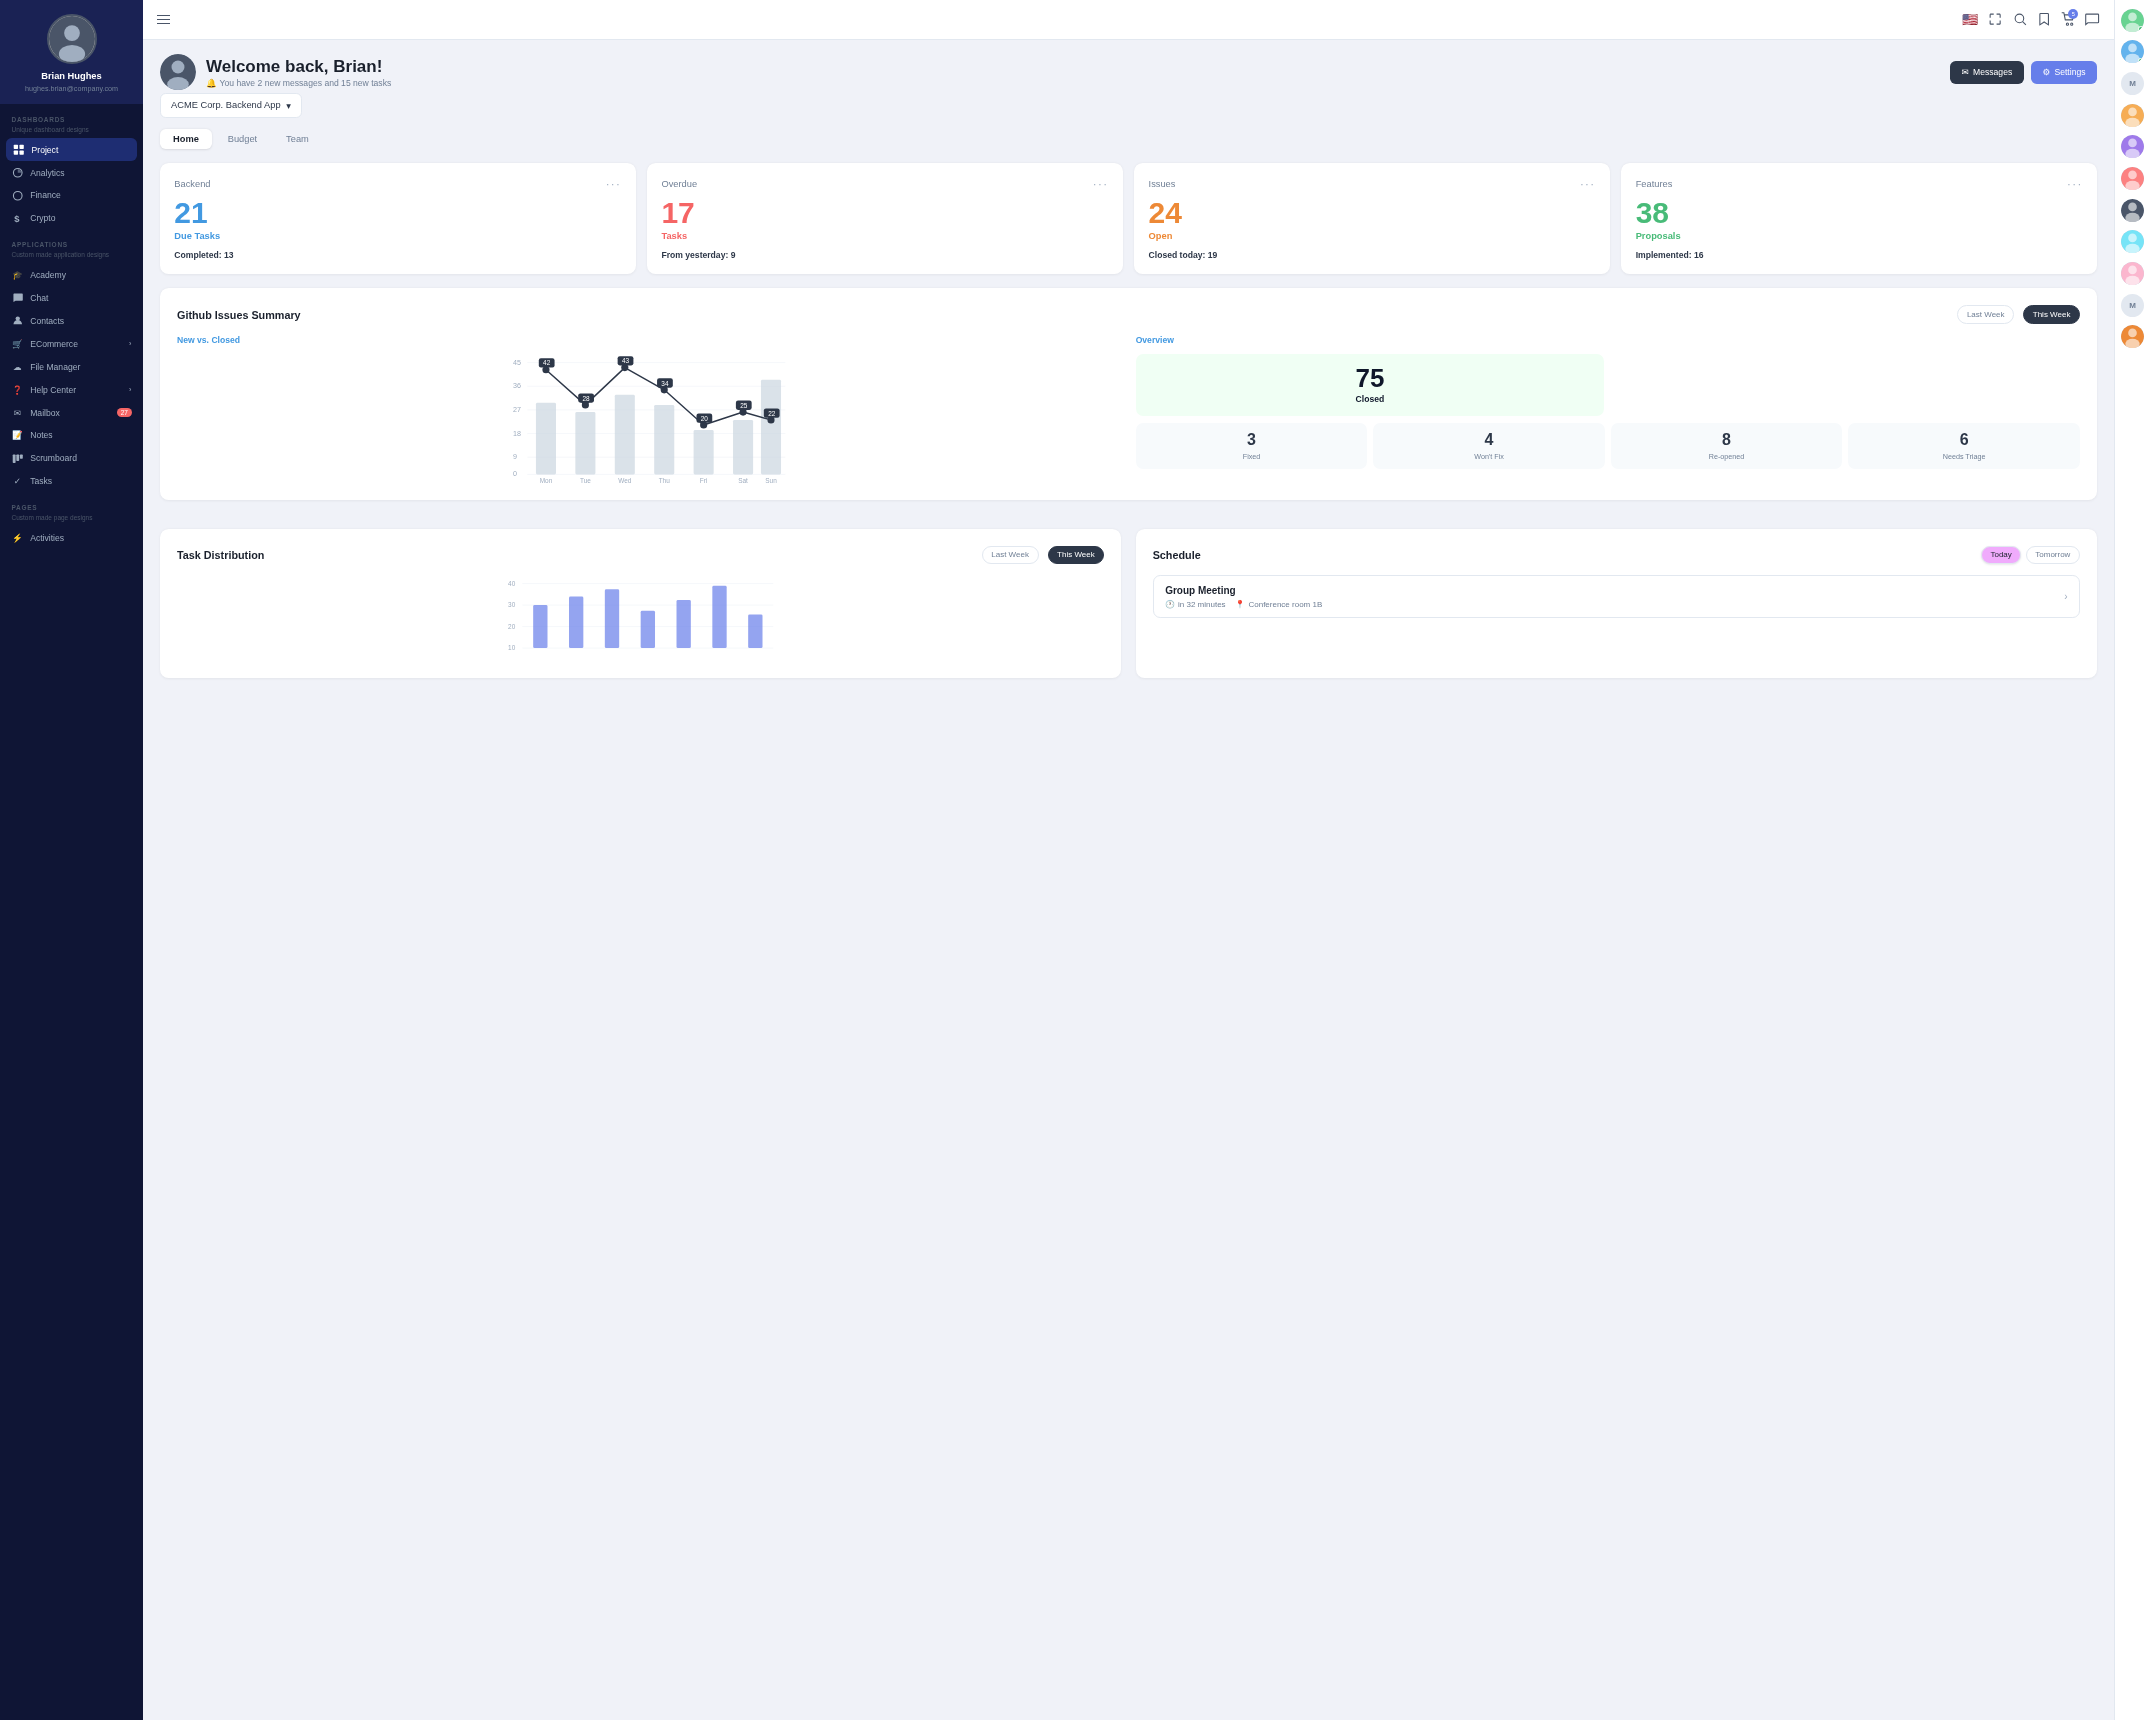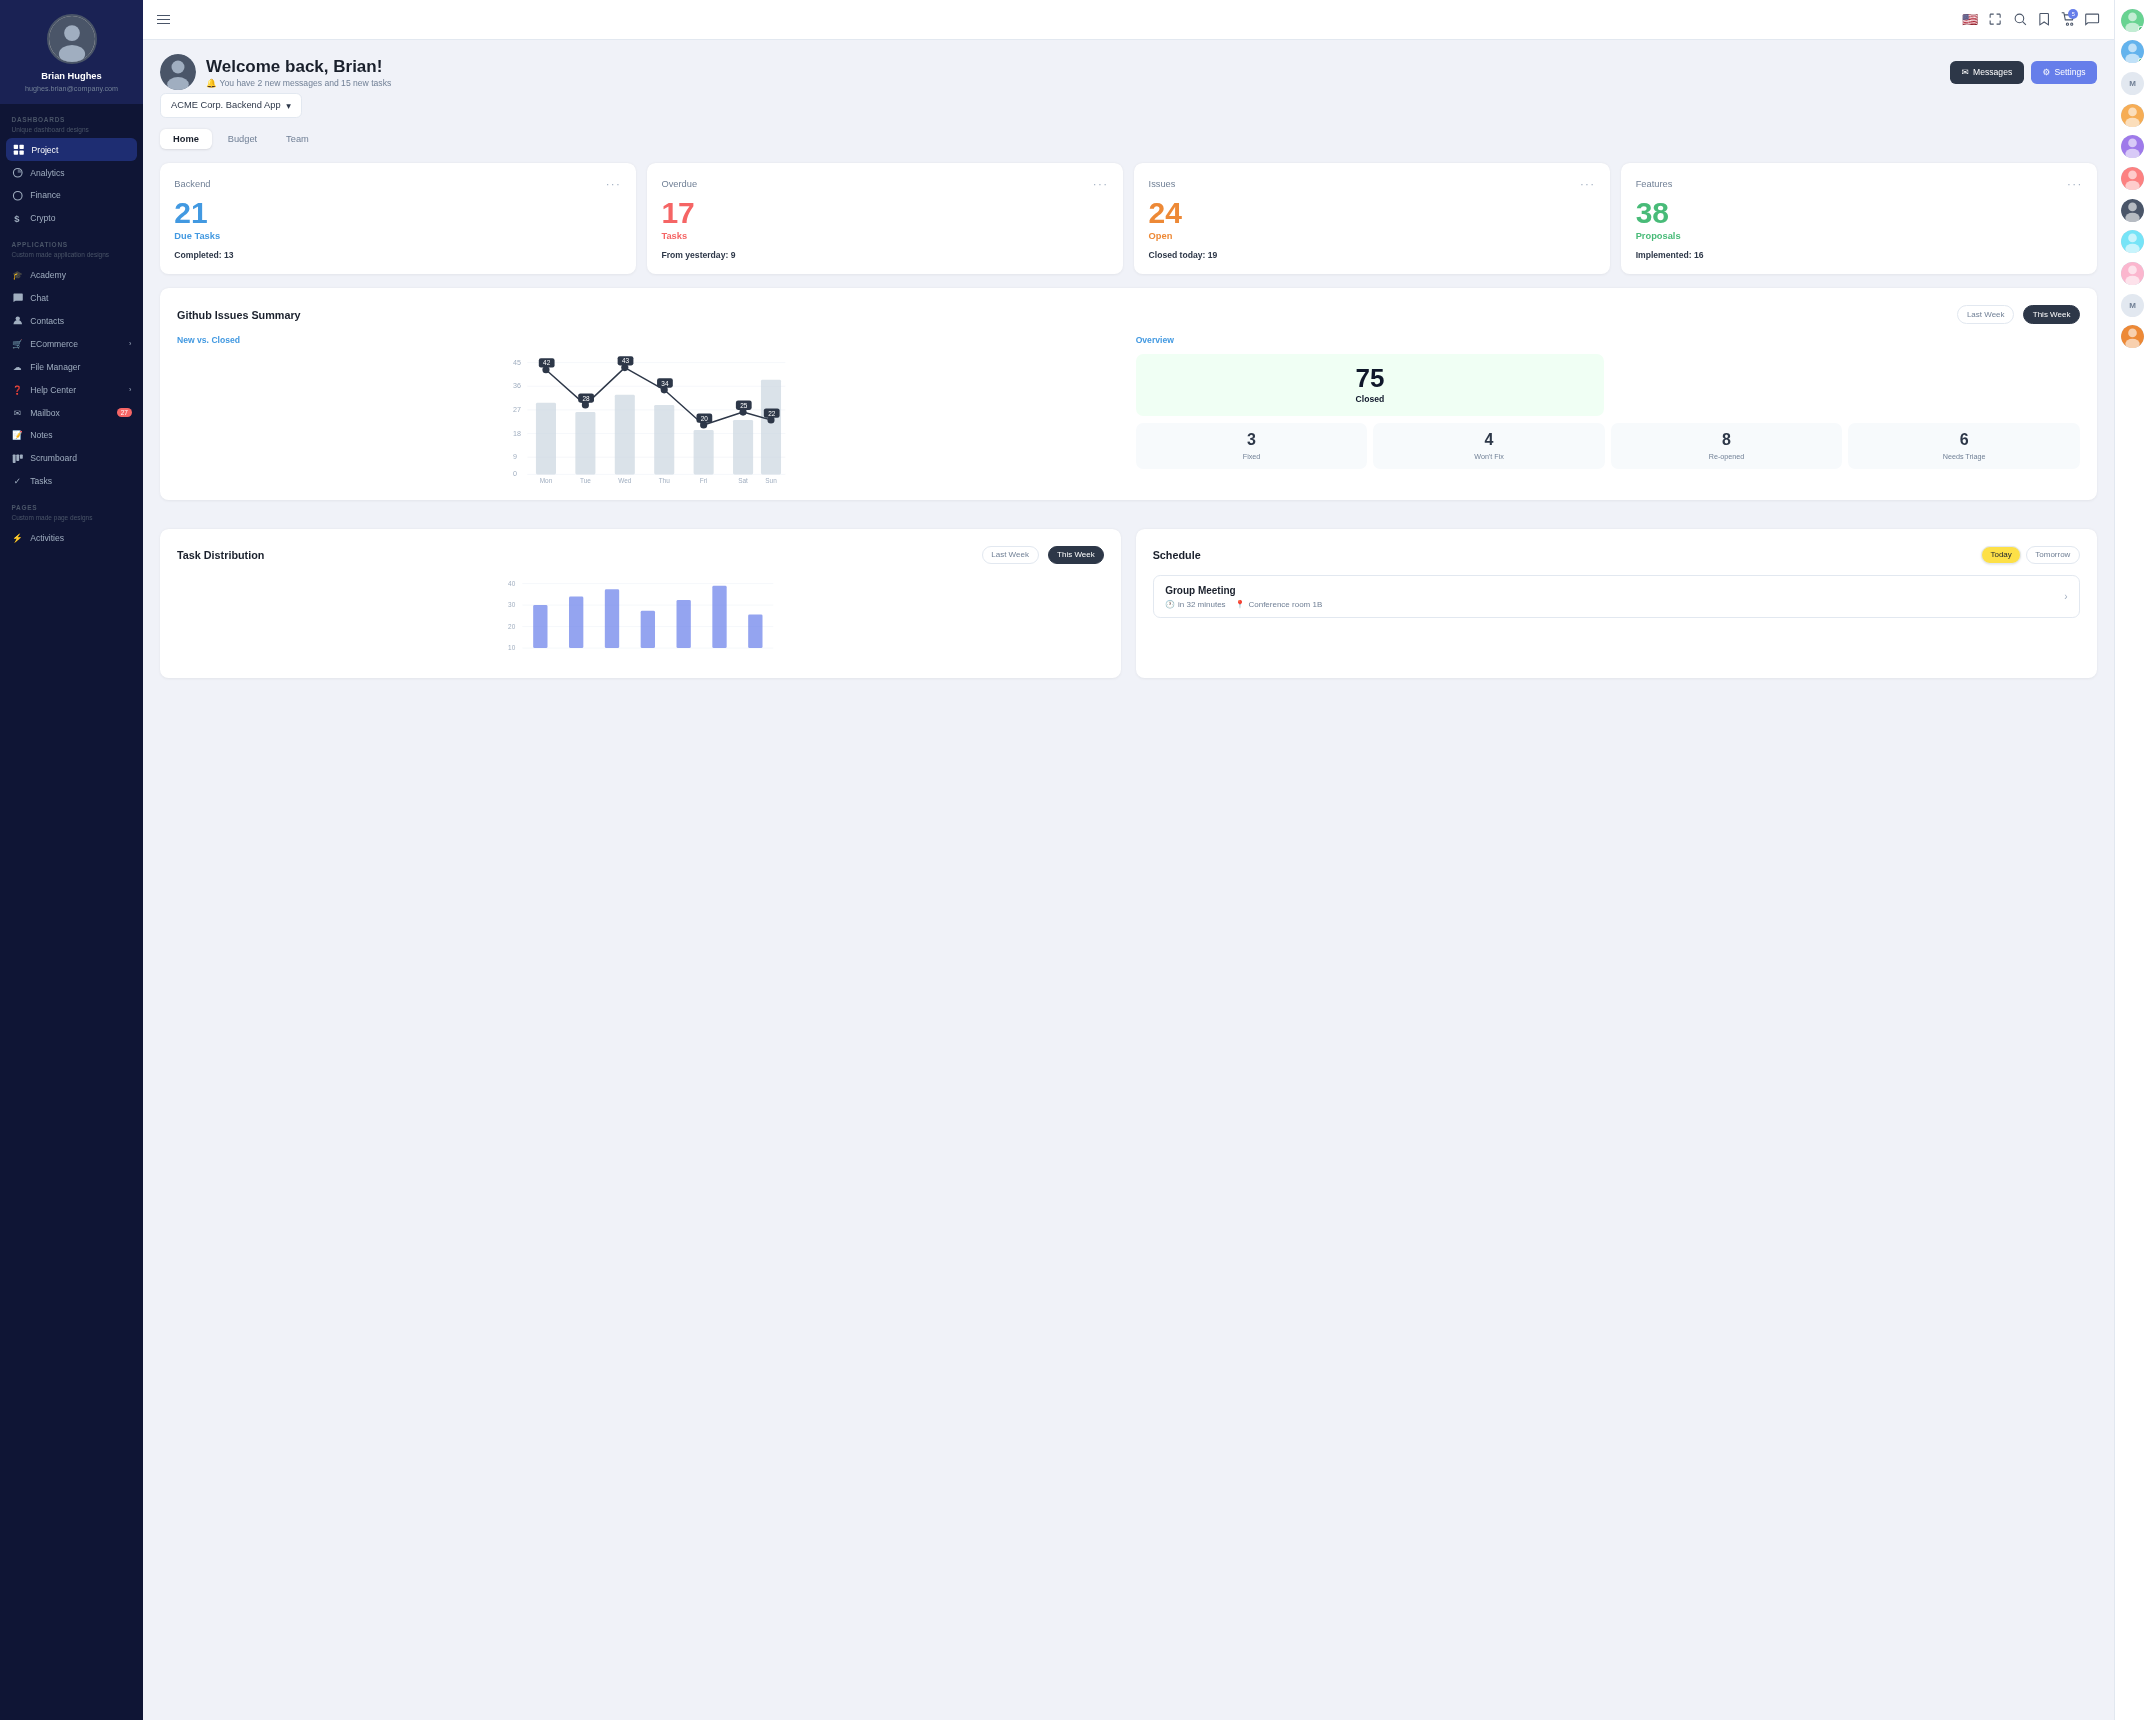--- a/index.html
+++ b/index.html
@@ -167,21 +167,21 @@
     .task-dist-header { display: flex; justify-content: space-between; align-items: center; margin-bottom: 11.5px; }
     .mini-bar-area { position: relative; height: 86px; }
 
     
     .schedule-header { display: flex; justify-content: space-between; align-items: center; margin-bottom: 11.5px; }
     .day-toggle { display: flex; gap: 4.3px; }
     .day-btn {
       padding: 3.6px 8.6px; border-radius: 14.3px; font-size: 8px; cursor: pointer;
       border: 0.7px solid #e2e8f0; background: transparent; color: #718096;
     }
-    .day-btn.active { background: #fde047; color: #1a202c; border-color: #e2e8f0; box-shadow: 0 0.7px 2.2px rgba(0,0,0,0.1); }
+    .day-btn.active { background: #f0abfc; color: #1a202c; border-color: #e2e8f0; box-shadow: 0 0.7px 2.2px rgba(0,0,0,0.1); }
     .schedule-item {
       border: 0.7px solid #e2e8f0; border-radius: 7.2px; padding: 8.6px 11.5px;
       display: flex; align-items: center; justify-content: space-between;
     }
     .schedule-item-title { font-size: 10px; font-weight: 600; color: #1a202c; margin-bottom: 3.6px; }
     .schedule-item-meta { display: flex; gap: 10px; align-items: center; }
     .schedule-meta-item { display: flex; align-items: center; gap: 2.9px; color: #718096; font-size: 8px; }
     .chevron-right { color: #a0aec0; font-size: 10px; }
 
     

